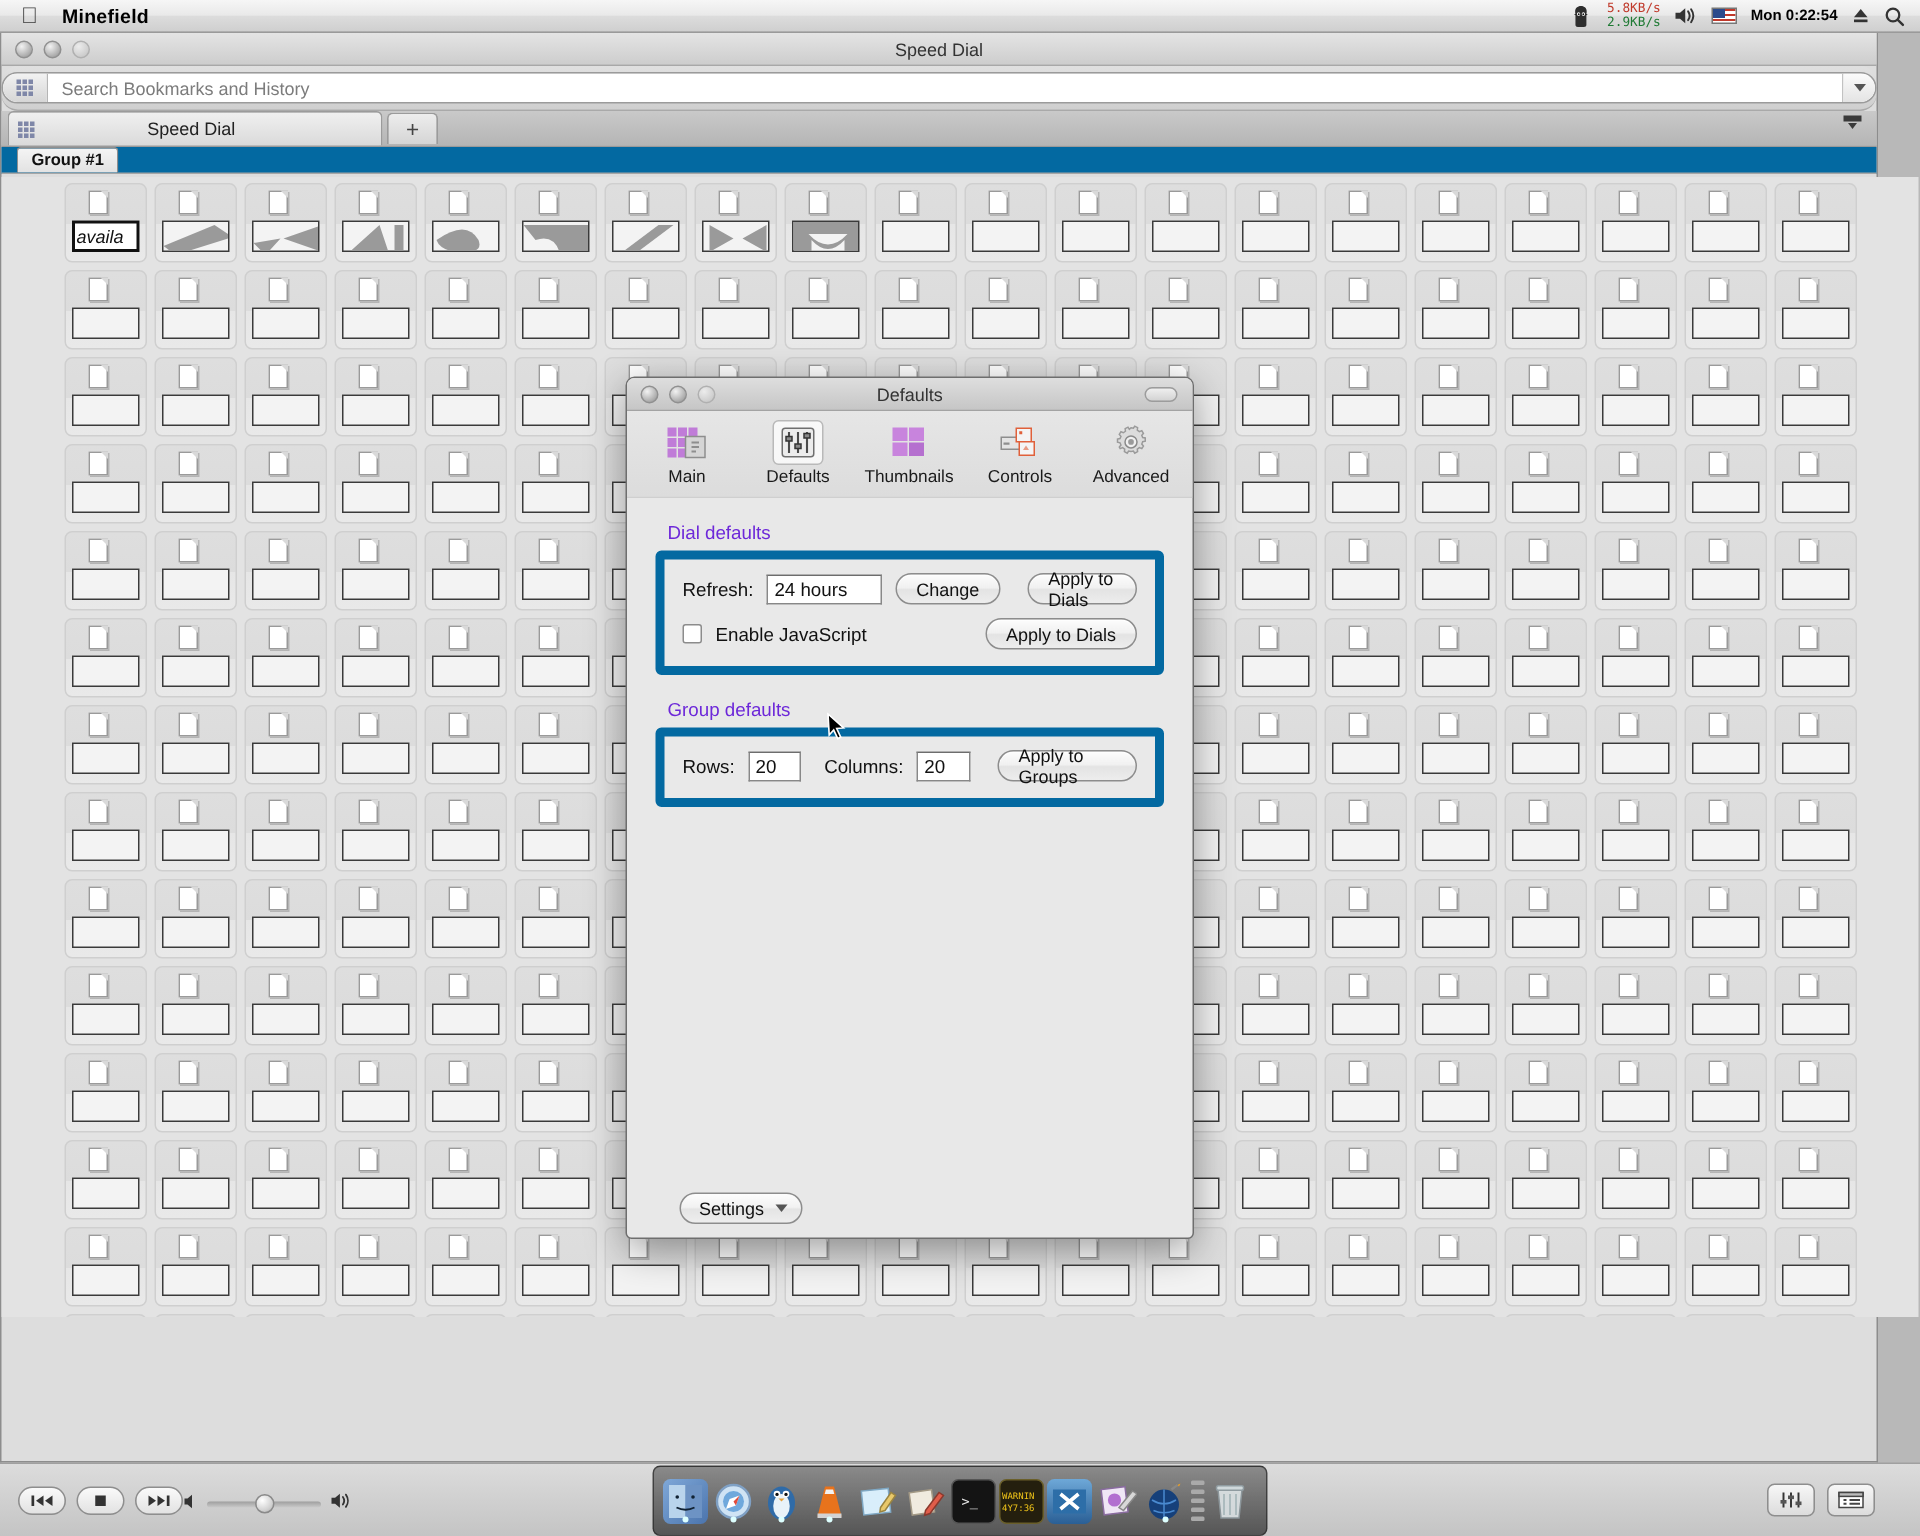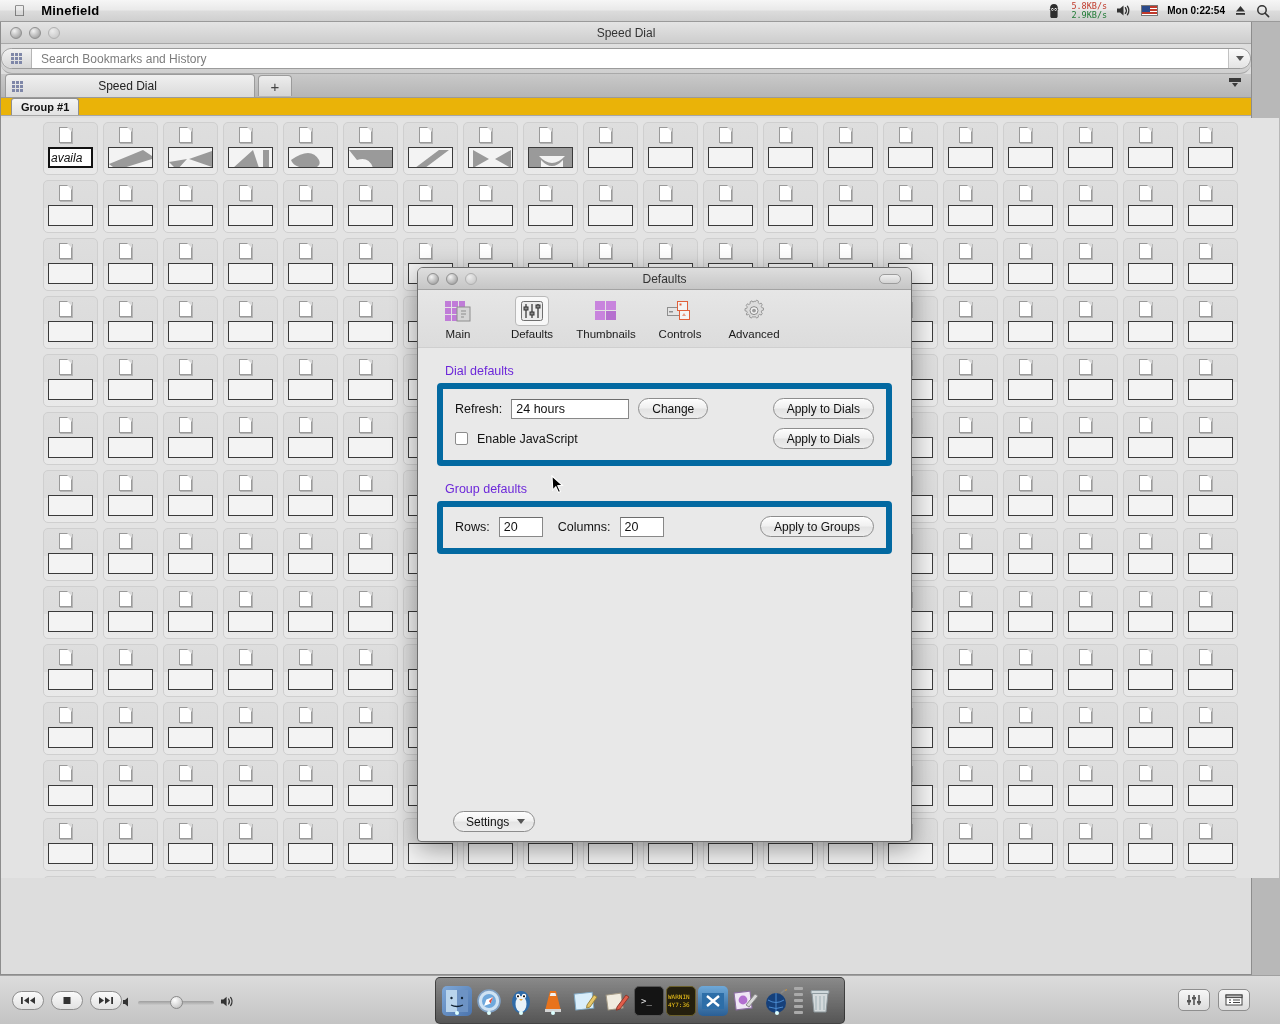--- a/index.html
+++ b/index.html
@@ -106,21 +106,21 @@
   .newtab {
     width: 34px; height: 21px; margin-left: 3px; margin-bottom: 1px;
     background: linear-gradient(to bottom,#ededed,#d5d5d5);
     border: 1px solid #9b9b9b; border-bottom: none; border-radius: 4px 4px 0 0;
     display:flex; align-items:center; justify-content:center; font-size: 15px; color: #444;
   }
   .alltabs { margin-left: auto; margin-right: 8px; margin-bottom: 3px; }
 
   
   #grouprow {
-    height: 18px; background: #eab308; border-bottom: 1px solid #a6a6a6;
+    height: 18px; background: #0369a1; border-bottom: 1px solid #a6a6a6;
     display: flex; align-items: flex-end; padding-left: 10px;
   }
   .gtab {
     height: 17px; padding: 0 9px; display: flex; align-items: center;
     font-size: 11px; font-weight: bold; color: #111;
     background: linear-gradient(to bottom,#f4f4f4,#e2e2e2);
     border: 1px solid #8f8f8f; border-bottom: none; border-radius: 3px 3px 0 0;
   }
 
   
@@ -162,21 +162,21 @@
     position: absolute; left: 0; bottom: 0; width: 1278px; height: 22px;
     background: linear-gradient(to bottom,#eee,#dcdcdc);
     border-top: 1px solid #a4a4a4;
     display: flex; align-items: center; font-size: 11px; color: #222; padding-left: 8px;
   }
   .grip { margin-left: auto; margin-right: 3px; width: 14px; height: 14px; position: relative; }
   .grip i { position: absolute; right: 1px; background: #9a9a9a; height: 1px; }
 
   
   #dialog {
-    position: absolute; left: 417px; top: 267px; width: 495px; height: 575px;
+    position: absolute; left: 417px; top: 251px; width: 379px; height: 575px;
     background: #e8e8e8;
     border: 1px solid #6e6e6e; border-radius: 6px 6px 4px 4px;
     box-shadow: 0 7px 26px rgba(0,0,0,.38);
     overflow: hidden;
   }
   #dlg-title {
     height: 22px; position: relative; display:flex; align-items:center;
     background: linear-gradient(to bottom,#dedede,#c6c6c6);
     border-bottom: 1px solid #a3a3a3;
   }

